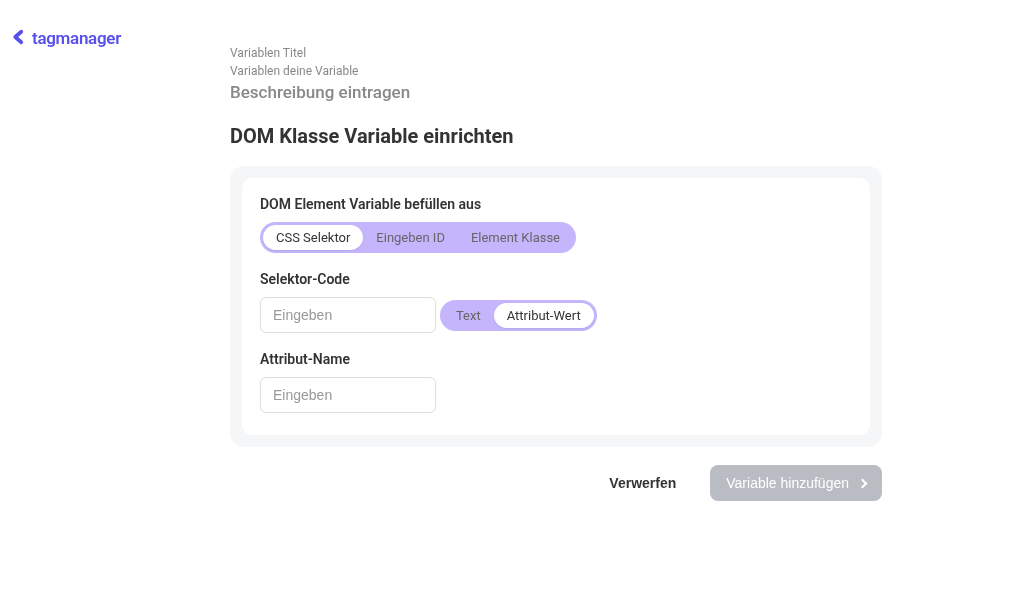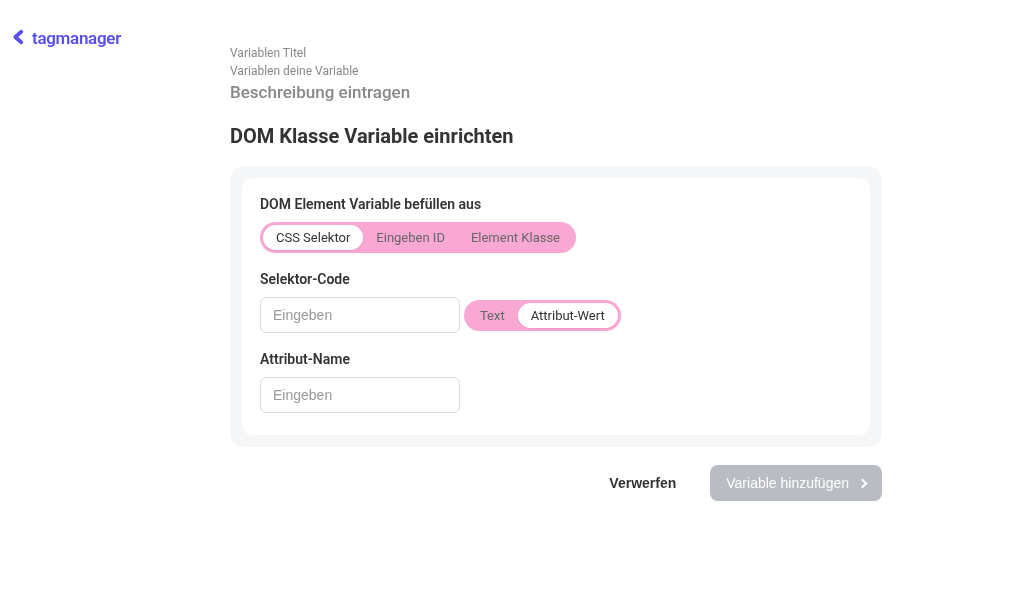--- a/index.html
+++ b/index.html
@@ -68,40 +68,40 @@
       padding: 18px;
     }
     .card-label {
       color: #333;
       font-size: 14px;
       font-weight: 600;
       margin-bottom: 10px;
     }
     .segment-group {
       display: inline-flex;
-      background: #f9a8d4;
+      background: #c4b5fd;
       border-radius: 20px;
       padding: 3px;
       margin-bottom: 18px;
     }
     .segment {
       padding: 5px 13px;
       border-radius: 18px;
       font-size: 13px;
       color: #666;
       cursor: pointer;
       white-space: nowrap;
     }
     .segment.active {
       background: #ffffff;
       color: #333;
       box-shadow: 0 1px 2px rgba(0,0,0,0.08);
     }
     .text-input {
-      width: 200px;
+      width: 176px;
       padding: 9px 12px;
       border: 1px solid #ddd;
       border-radius: 6px;
       font-size: 14px;
       margin-bottom: 18px;
       color: #333;
     }
     .text-input::placeholder {
       color: #999;
     }

